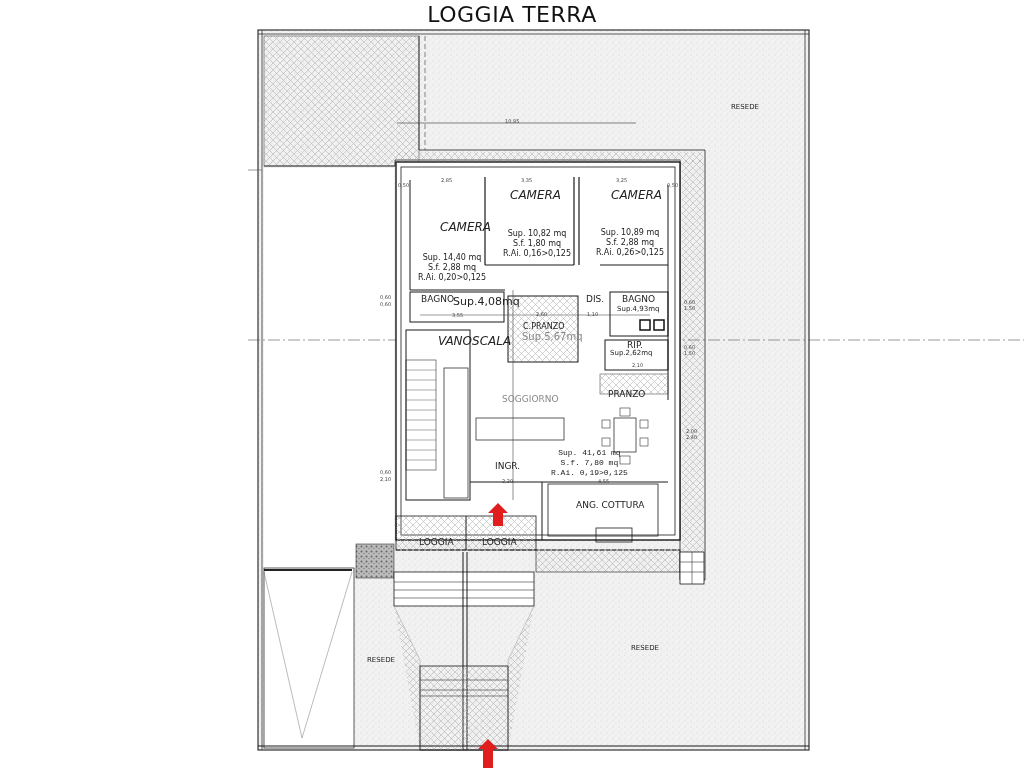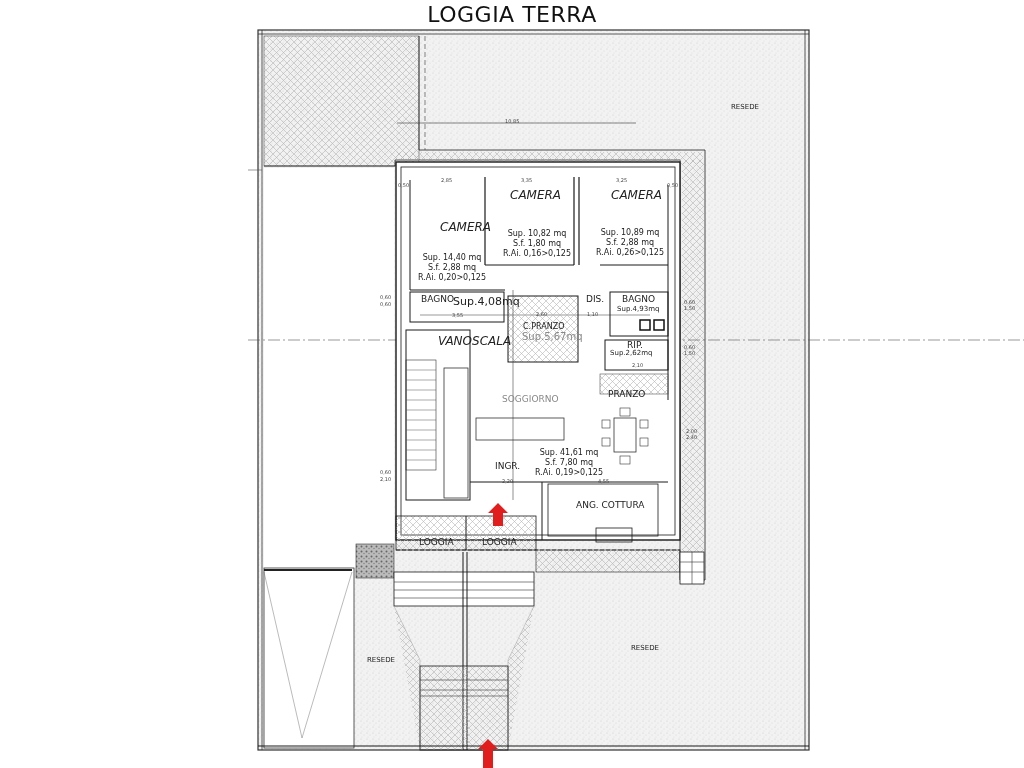--- a/index.html
+++ b/index.html
@@ -191,21 +191,21 @@
 <div class="lbl" style="left:523px;top:322px;font-size:8px;">C.PRANZO</div>
 <div class="lbl gray" style="left:522px;top:331px;font-size:10px;">Sup.5,67mq</div>
 
 <div class="lbl" style="left:627px;top:340px;">RIP.</div>
 <div class="lbl" style="left:610px;top:349px;font-size:7px;">Sup.2,62mq</div>
 
 <div class="lbl big" style="left:438px;top:334px;">VANOSCALA</div>
 <div class="lbl gray" style="left:502px;top:394px;">SOGGIORNO</div>
 <div class="lbl" style="left:608px;top:389px;">PRANZO</div>
 
-<div class="lbl area" style="left:535px;top:448px;">
+<div class="lbl area" style="left:551px;top:448px;font-family:Liberation Mono, monospace;">
   <div>Sup. 41,61 mq</div>
   <div>S.f. 7,80 mq</div>
   <div>R.Ai. 0,19&gt;0,125</div>
 </div>
 
 <div class="lbl" style="left:495px;top:461px;">INGR.</div>
 <div class="lbl" style="left:576px;top:500px;">ANG. COTTURA</div>
 <div class="lbl" style="left:419px;top:537px;">LOGGIA</div>
 <div class="lbl" style="left:482px;top:537px;">LOGGIA</div>
 

